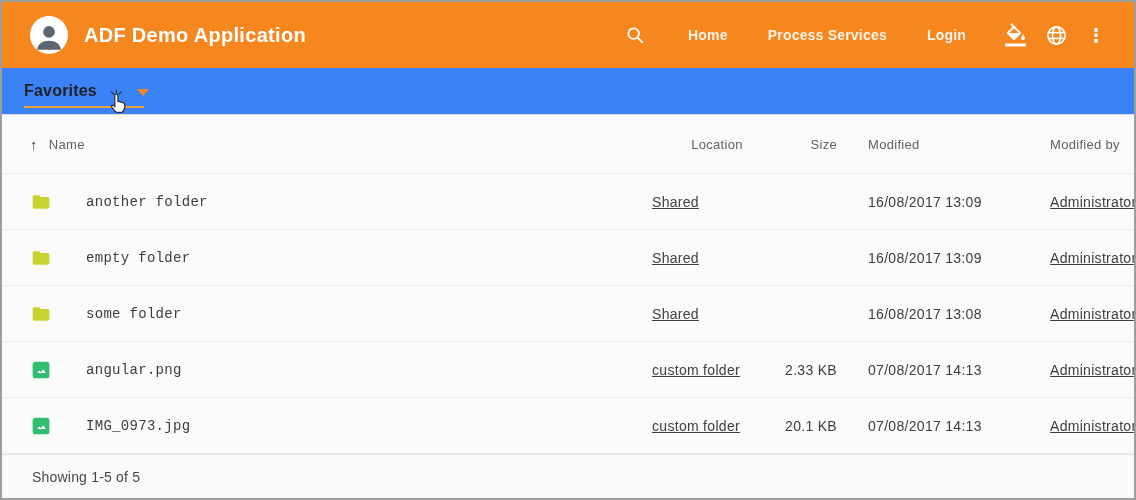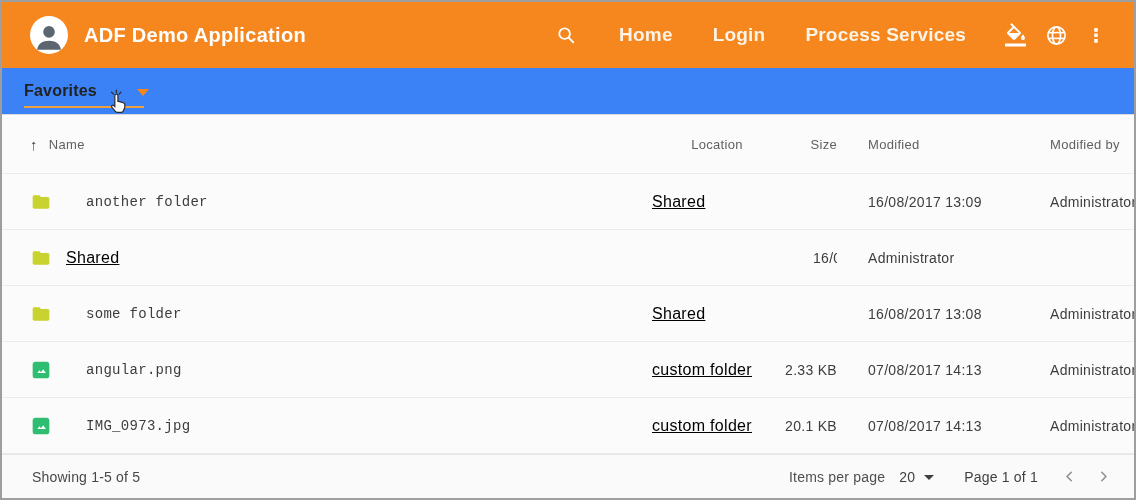--- a/index.html
+++ b/index.html
@@ -28,21 +28,21 @@
   .app-title {
     color:#ffffff; font-size:20px; font-weight:bold;
     letter-spacing:.3px; margin-left:16px;
     white-space:nowrap;
   }
   .header-spacer { flex:1; }
   .hicon { display:flex; align-items:center; justify-content:center; cursor:pointer; }
   .search-btn { width:34px; height:34px; margin-right:16px; }
   .nav { display:flex; align-items:center; }
   .nav-item {
-    color:#fdf3e7; font-size:19px; font-weight:bold;
+    color:#fdf3e7; font-size:14px; font-weight:bold;
     letter-spacing:.2px; padding:10px 20px; cursor:pointer; white-space:nowrap;text-align:right;
   }
   .tool-icons { display:flex; align-items:center; margin-left:10px; }
   .tool-icons .hicon { width:40px; height:40px; }
   .kebab { color:#ffffff; font-size:19px; font-weight:bold; line-height:1; letter-spacing:0; }
   
   .toolbar {
     height:47px; flex:0 0 47px;
     background:#3b82f6;
     border-bottom:1px solid #dadada;
@@ -89,25 +89,25 @@
   .sort-arrow { font-size:15px; color:#4a4a4a; margin-right:11px; }
   .th-location { text-align:center; cursor:pointer; }
   .th-size { text-align:right; cursor:pointer; }
   .th-modified { padding-left:31px; cursor:pointer; }
   .th-modifiedby { padding-left:31px; cursor:pointer; }
   .tbody .trow { height:56px; border-bottom:1px solid #ececec; background:#fbfbfb; }
   .cell { color:#3d3d3d; font-size:14px; letter-spacing:.3px; white-space:nowrap; overflow:hidden; }
   .cell-icon { display:flex; align-items:center; justify-content:flex-start; padding-left:29px; }
   .cell-name { padding-left:20px;font-family:Liberation Mono, monospace; }
   .cell-location a, .cell-location span.loc-link {
-    color:#000000; text-decoration:underline; cursor:pointer; font-size:16px; letter-spacing:.3px;
+    color:#404040; text-decoration:underline; cursor:pointer; font-size:14px; letter-spacing:.3px;
   }
   .cell-size { text-align:right; }
   .cell-modified { padding-left:31px; }
-  .cell-modifiedby { padding-left:31px; }
+  .cell-modifiedby { padding-left:31px;text-decoration:underline; }
   .file-icon { width:20px; height:20px; display:inline-flex; }
   
   .pager {
     flex:1 1 auto;
     background:#fafafa;
     display:flex; align-items:center;
     padding:0 14px 0 22px;
     color:#484848; font-size:14px; letter-spacing:.2px;
   }
   .pager-left { flex:1; }
@@ -142,22 +142,22 @@
 
     <div class="hicon search-btn">
       <svg width="22" height="22" viewBox="0 0 24 24" fill="none" stroke="#ffffff" stroke-width="2" stroke-linecap="round">
         <circle cx="10.5" cy="10.5" r="5.8"></circle>
         <line x1="15" y1="15" x2="20" y2="20"></line>
       </svg>
     </div>
 
     <div class="nav">
       <div class="nav-item">Home</div>
+      <div class="nav-item">Process Services</div>
       <div class="nav-item">Login</div>
-      <div class="nav-item">Process Services</div>
     </div>
 
     <div class="tool-icons">
       <div class="hicon">
         <svg width="24" height="24" viewBox="0 0 24 24" fill="#ffffff">
           <path d="M16.56 8.94L7.62 0 6.21 1.41l2.38 2.38-5.15 5.15c-.59.59-.59 1.54 0 2.12l5.5 5.5c.29.3.68.44 1.06.44s.77-.15 1.06-.44l5.5-5.5c.59-.58.59-1.53 0-2.12zM5.21 10L10 5.21 14.79 10H5.21zM19 11.5s-2 2.17-2 3.5c0 1.1.9 2 2 2s2-.9 2-2c0-1.33-2-3.5-2-3.5z"></path>
           <rect x="1" y="20.5" width="21" height="3" rx="0.6"></rect>
         </svg>
       </div>
       <div class="hicon">
@@ -218,20 +218,21 @@
           <div class="cell cell-modifiedby">Administrator</div>
         </div>
 
         <div class="trow">
           <div class="cell cell-icon">
             <svg class="file-icon" viewBox="0 0 24 24">
               <path d="M10 4H4c-1.1 0-2 .9-2 2v12c0 1.1.9 2 2 2h16c1.1 0 2-.9 2-2V8c0-1.1-.9-2-2-2h-8l-2-2z" fill="#c9d32f"></path>
             </svg>
 
           </div>
+          <div class="cell cell-name">empty folder</div>
           <div class="cell cell-location">
             <span class="loc-link">Shared</span>
           </div>
           <div class="cell cell-size"></div>
           <div class="cell cell-modified">16/08/2017 13:09</div>
           <div class="cell cell-modifiedby">Administrator</div>
         </div>
 
         <div class="trow">
           <div class="cell cell-icon">
@@ -280,33 +281,15 @@
           </div>
           <div class="cell cell-size">20.1 KB</div>
           <div class="cell cell-modified">07/08/2017 14:13</div>
           <div class="cell cell-modifiedby">Administrator</div>
         </div>
       </div>
   </div>
 
   <div class="pager" style="border-top:1px solid #e6e6e6;padding-left:30px;">
     <div class="pager-left">Showing 1-5 of 5</div>
-    <div class="pager-right">
-      <span class="ipp-label">Items per page</span>
-      <span class="ipp-select">
-        <span class="ipp-value">20</span>
-        <span class="ipp-caret"></span>
-      </span>
-      <span class="page-label">Page 1 of 1</span>
-      <span class="pg-btn pg-prev">
-        <svg width="17" height="17" viewBox="0 0 24 24" fill="none" stroke="#8f8f8f" stroke-width="2.2" stroke-linecap="round" stroke-linejoin="round">
-          <polyline points="14.5,6 8.5,12 14.5,18"></polyline>
-        </svg>
-      </span>
-      <span class="pg-btn">
-        <svg width="17" height="17" viewBox="0 0 24 24" fill="none" stroke="#8f8f8f" stroke-width="2.2" stroke-linecap="round" stroke-linejoin="round">
-          <polyline points="9.5,6 15.5,12 9.5,18"></polyline>
-        </svg>
-      </span>
-    </div>
   </div>
 
 </div>
 
 </body></html>

